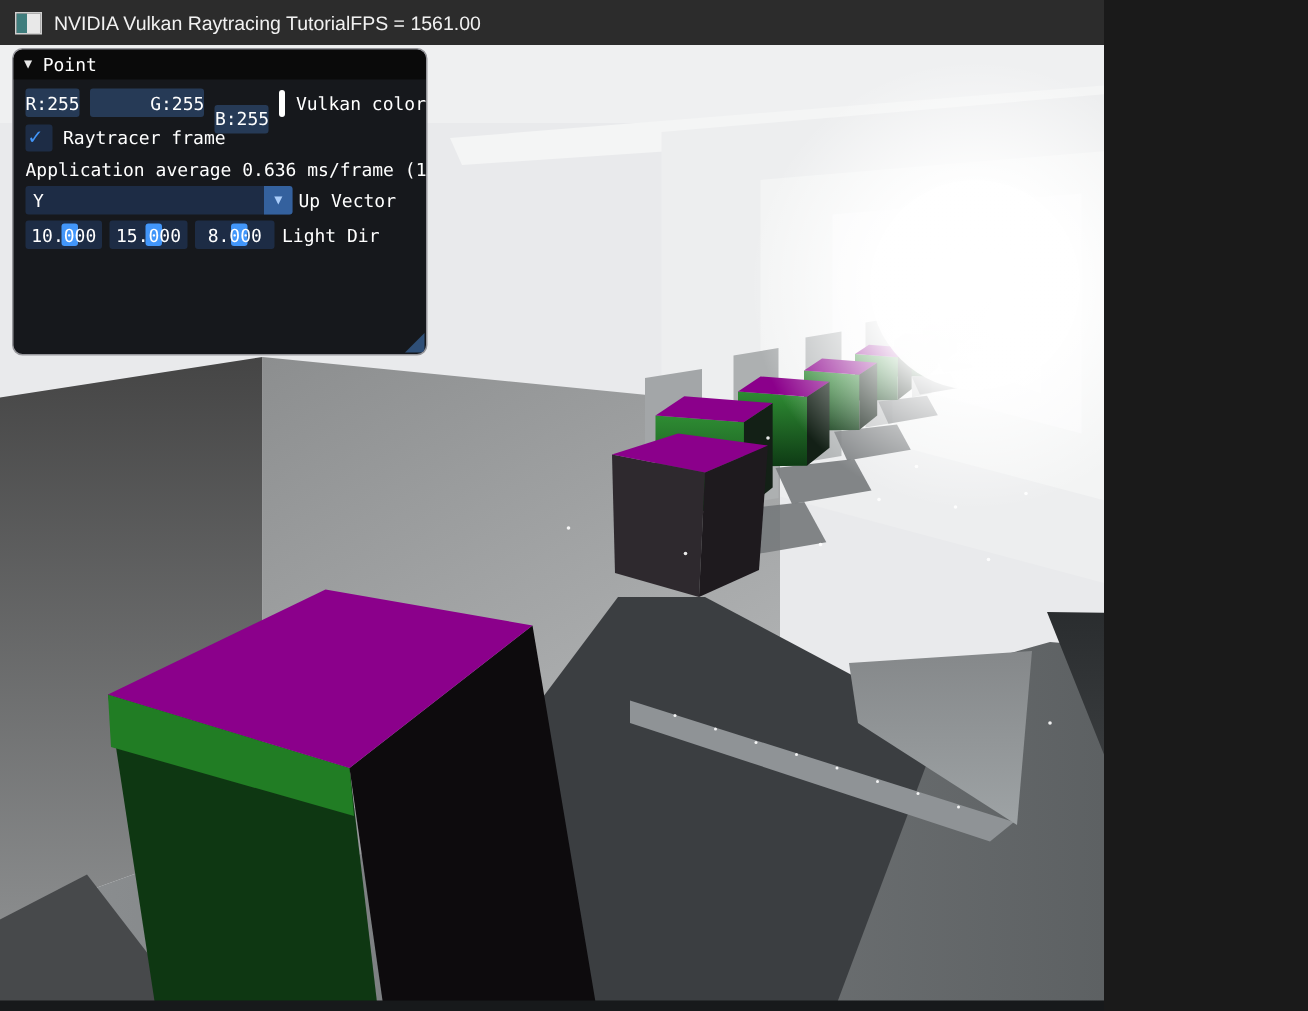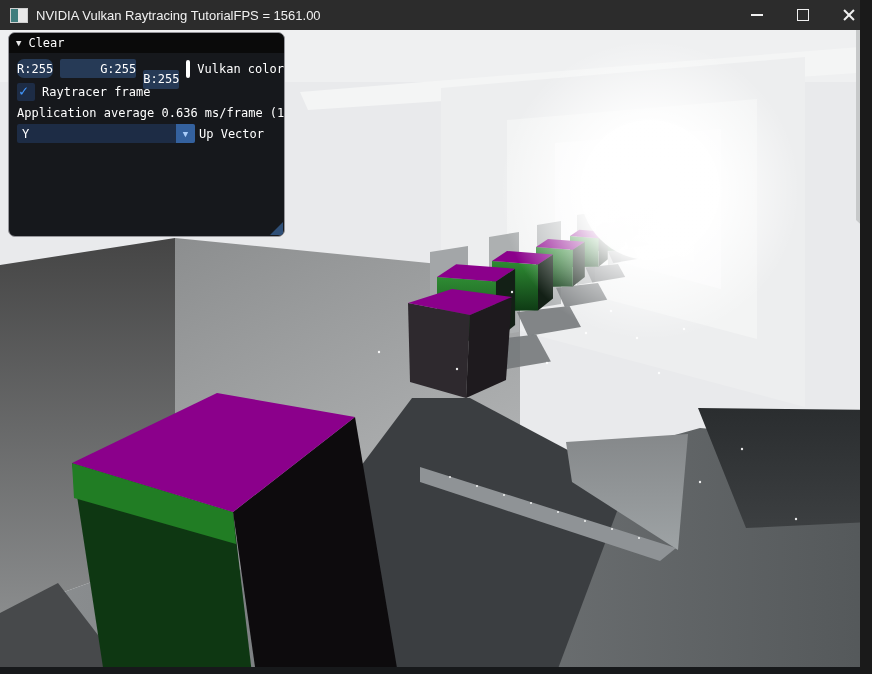--- a/index.html
+++ b/index.html
@@ -1,16 +1,16 @@
 <!DOCTYPE html>
 <html><head>
 <meta charset="utf-8">
 <style>
   html,body{margin:0;padding:0;background:#1a1a1a;}
-  .window{position:relative;width:860px;height:674px;overflow:hidden;background:#b91c1c;font-family:"Liberation Sans",sans-serif;text-decoration:underline;}
+  .window{position:relative;width:736px;height:674px;overflow:hidden;background:#b91c1c;font-family:"Liberation Sans",sans-serif;text-decoration:underline;}
   
   .titlebar{position:absolute;top:0;left:0;width:872px;height:30px;background:#2c2c2c;display:flex;align-items:center;color:#f1f1f1;font-size:13px;}
   .app-icon{width:16px;height:13px;margin:0 8px 0 10px;border:1px solid #cfcfcf;background:linear-gradient(90deg,#3f7d7d 0 45%,#e8e8e8 45%);}
   .tb-title{white-space:nowrap;}
   .tb-fps{white-space:nowrap;}
   .tb-spacer{flex:1;}
   .tb-btn{width:46px;height:30px;display:flex;align-items:center;justify-content:center;cursor:default;}
   .glyph-min{width:12px;height:2px;background:#f0f0f0;}
   .glyph-max{width:10px;height:10px;border:1px solid #f0f0f0;}
   .glyph-close{position:relative;width:14px;height:14px;}
@@ -22,21 +22,21 @@
   
   .panel{position:absolute;left:8px;top:32px;width:277px;height:205px;background:rgba(13,15,19,0.96);
          border:1px solid #97979c;border-radius:7px;overflow:hidden;color:#ffffff;
          font-family:"DejaVu Sans Mono",monospace;font-size:12px;box-sizing:border-box;}
   .panel-title{height:20px;background:#0a0a0a;border-radius:6px 6px 0 0;display:flex;align-items:center;padding-left:7px;}
   .collapse-arrow{font-size:9px;margin-right:7px;color:#e8e8e8;}
   .row{display:flex;align-items:center;height:19px;margin:4px 0 0 8px;white-space:nowrap;}
   .row.first{margin-top:6px;}
   .row.stats{height:14px;margin-top:5px;}
   .btn{height:19px;background:#263a56;border-radius:2px;display:flex;align-items:center;justify-content:center;margin-right:7px;}
-  .btn.r{width:47px;border-radius:7px;}.btn.g{width:46px;padding-left:40px;}.btn.b{width:46px;margin-top:21px;}
+  .btn.r{width:47px;}.btn.g{width:46px;padding-left:40px;}.btn.b{width:46px;margin-top:21px;}
   .swatch{width:18px;height:18px;border-radius:2px;margin-right:7px;}
   .checkbox{width:18px;height:18px;background:#1d2c45;border-radius:2px;position:relative;margin-right:7px;}
   .checkbox .check{position:absolute;left:2px;top:-1px;font-size:15px;font-weight:bold;color:#4296fa;}
   .combo{width:178px;height:19px;background:#1d2c45;border-radius:2px;position:relative;display:flex;align-items:center;}
   .combo .val{padding-left:5px;}
   .combo .arrow-btn{position:absolute;right:0;top:0;width:19px;height:19px;background:#34619e;border-radius:0 2px 2px 0;display:flex;align-items:center;justify-content:center;}
   .combo .arrow-btn span{font-size:9px;color:#aacdfa;}
   .dragf{height:19px;background:#1d2c45;border-radius:2px;position:relative;margin-right:5px;display:flex;align-items:center;justify-content:center;}
   .dragf .grab{position:absolute;left:24px;top:2px;width:11px;height:15px;background:#4296fa;border-radius:2px;}
   .dragf .v{position:relative;z-index:1;}
@@ -228,21 +228,21 @@
       <circle cx="612" cy="499" r="1"></circle>
         <circle cx="639" cy="508" r="1"></circle>
     </g>
 
     <rect x="0" y="637" width="872" height="7" fill="#17191b"></rect>
   </svg>
 
   <div class="panel">
     <div class="panel-title">
       <span class="collapse-arrow">▼</span>
-      <span>Clear</span>
+      <span>Point</span>
     </div>
 
     <div class="row first">
       <div class="btn r">R:255</div>
       <div class="btn g">G:255</div>
       <div class="btn b">B:255</div>
       <div class="swatch" style="background:#ffffff"></div>
       <span>Vulkan color</span>
     </div>
 
@@ -260,18 +260,33 @@
     <div class="row">
       <div class="combo">
         <span class="val">Y</span>
         <div class="arrow-btn">
           <span>▼</span>
         </div>
       </div>
       <span class="lbl">Up Vector</span>
     </div>
 
+    <div class="row">
+      <div class="dragf d1">
+        <div class="grab"></div>
+        <span class="v">10.000</span>
+      </div>
+      <div class="dragf d2">
+        <div class="grab"></div>
+        <span class="v">15.000</span>
+      </div>
+      <div class="dragf d3">
+        <div class="grab"></div>
+        <span class="v">8.000</span>
+      </div>
+      <span>Light Dir</span>
+    </div>
 
 
 
     <div class="grip"></div>
   </div>
 </div>
 
 </body></html>

